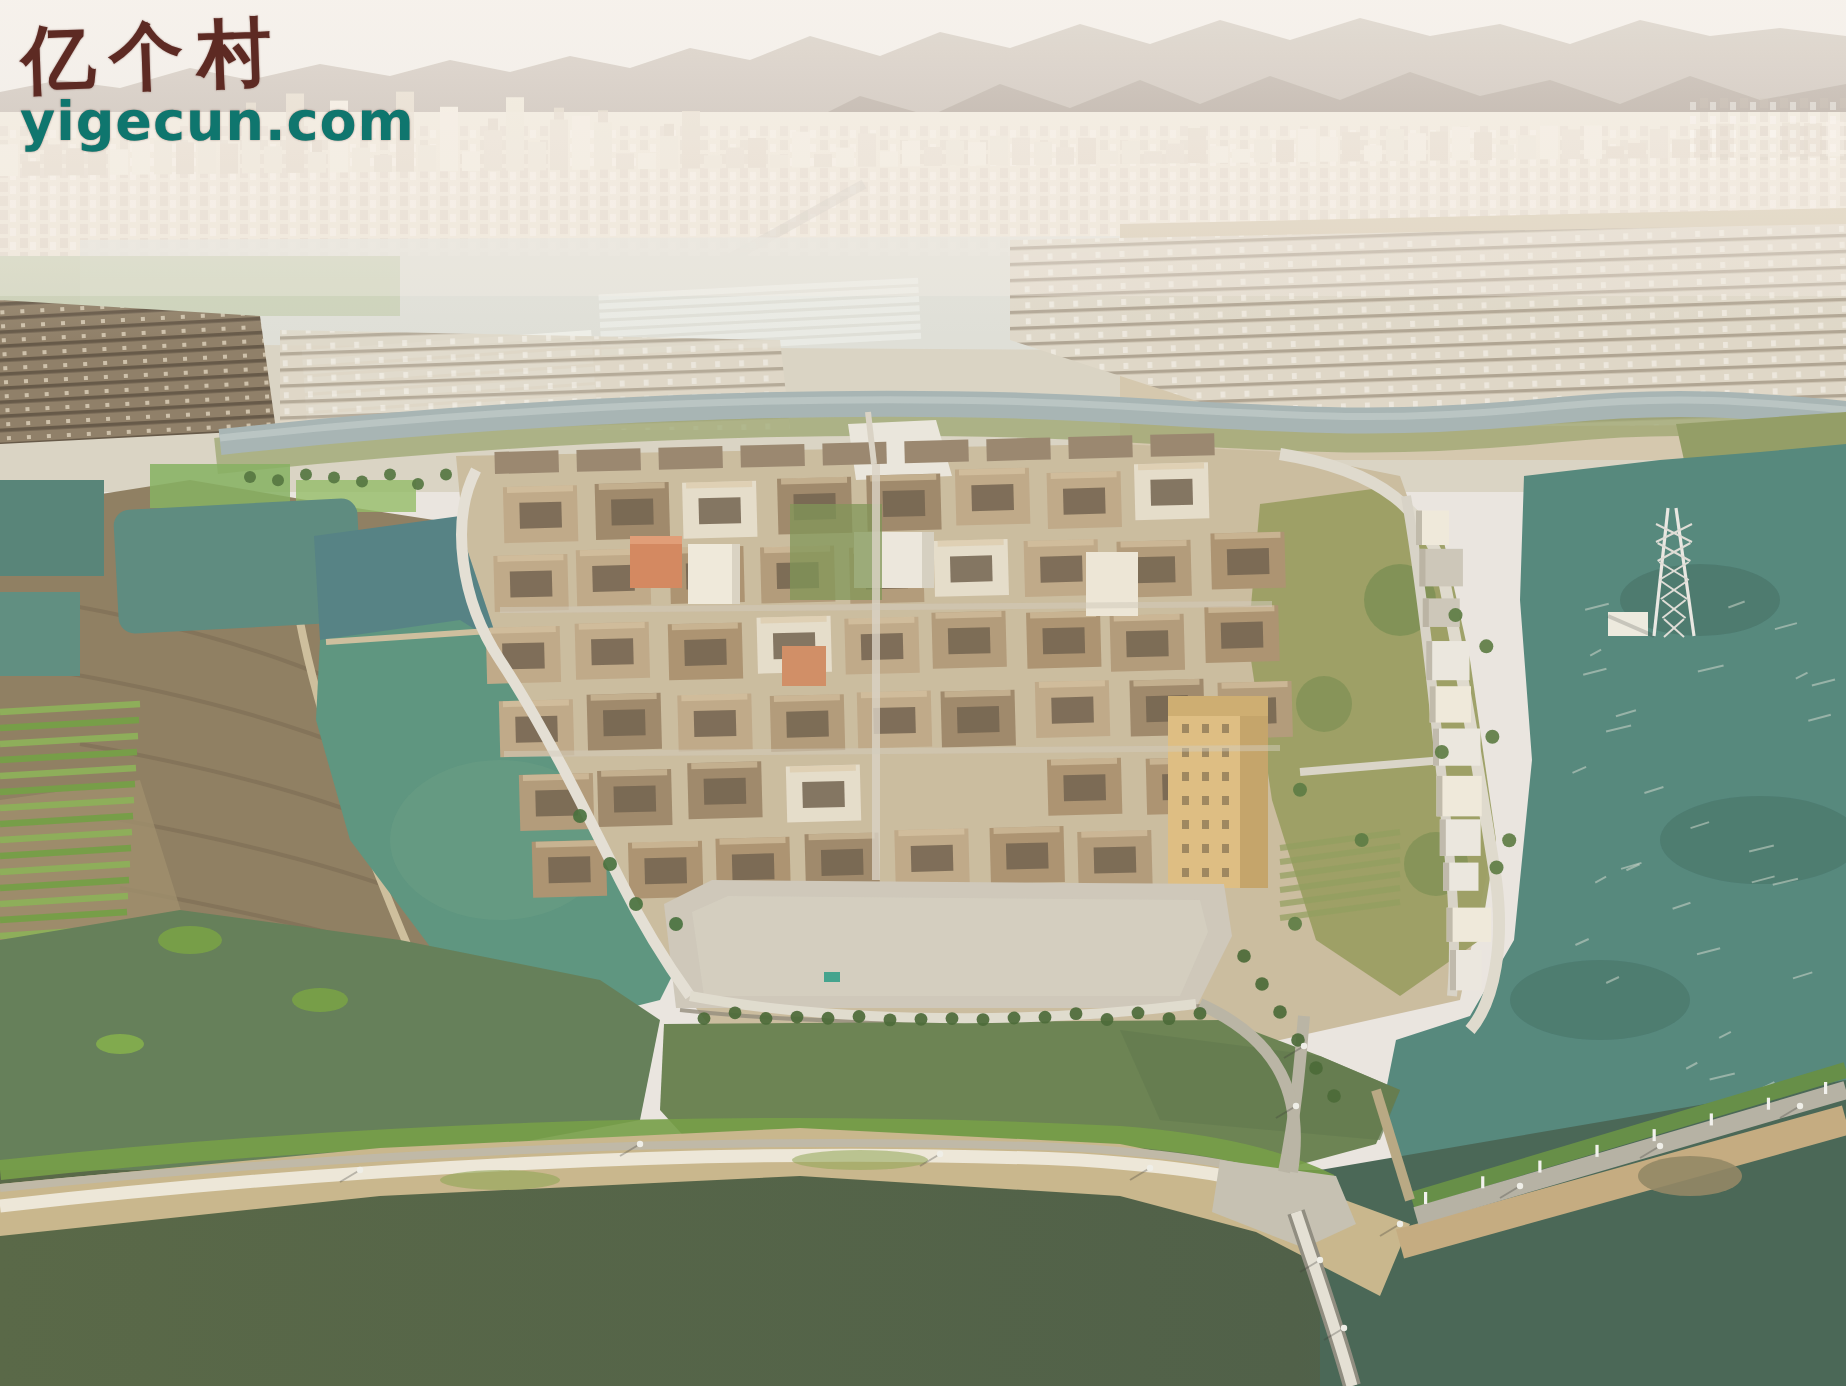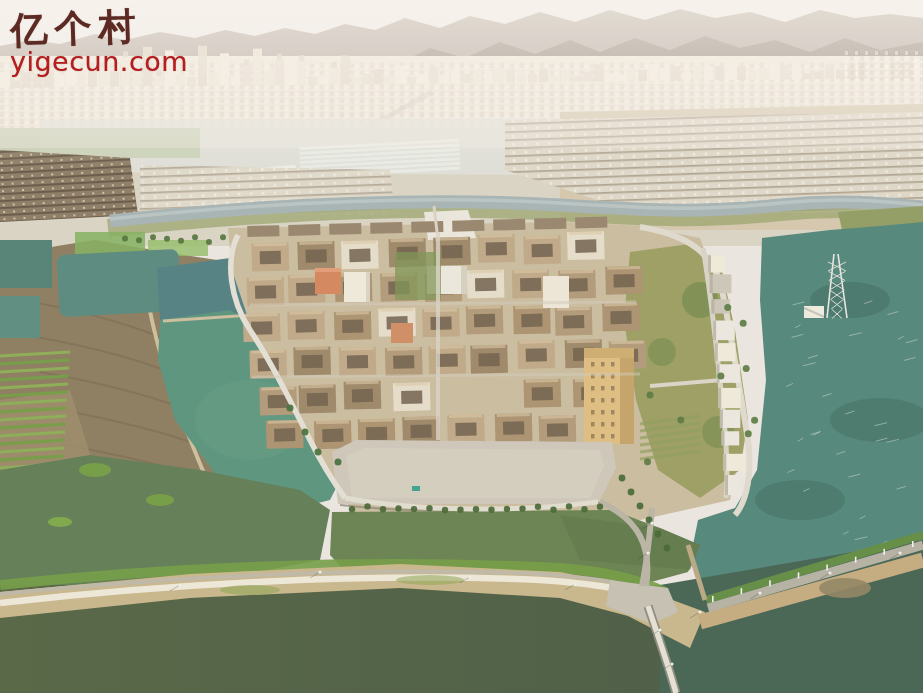--- a/index.html
+++ b/index.html
@@ -3,22 +3,22 @@
 <meta charset="utf-8">
 <style>
   html,body{margin:0;padding:0;background:#1b1b1b;}
   .stage{position:relative;width:923px;height:693px;overflow:hidden;
          font-family:"DejaVu Sans","Liberation Sans",sans-serif;background:#e9e5e0;}
   .stage svg{position:absolute;left:0;top:0;display:block;}
   .watermark{position:absolute;left:10px;top:12px;z-index:10;pointer-events:none;}
   .wm-cn{font-weight:bold;font-size:37px;line-height:1;letter-spacing:7px;
          color:#5d2a23;transform:rotate(-2deg);transform-origin:left top;
          text-shadow:0 0 1px rgba(93,42,35,.55);}
-  .wm-url{font-weight:normal;font-size:27px;line-height:1;margin-top:-1px;
-          color:#b91c1c;letter-spacing:0.5px;text-shadow:0 0 1px rgba(93,42,35,.5);}
+  .wm-url{font-weight:bold;font-size:27px;line-height:1;margin-top:-1px;
+          color:#0f766e;letter-spacing:0.5px;text-shadow:0 0 1px rgba(93,42,35,.5);}
 </style>
 </head>
 <body>
 
 <div class="stage">
 <svg id="scene" width="923" height="693" viewBox="0 0 923 693">
   <defs>
     <linearGradient id="hazeTop" x1="0" y1="0" x2="0" y2="1">
       <stop offset="0" stop-color="#fdf8f1" stop-opacity="0.6"></stop>
       <stop offset="1" stop-color="#fdf8f1" stop-opacity="0"></stop>

